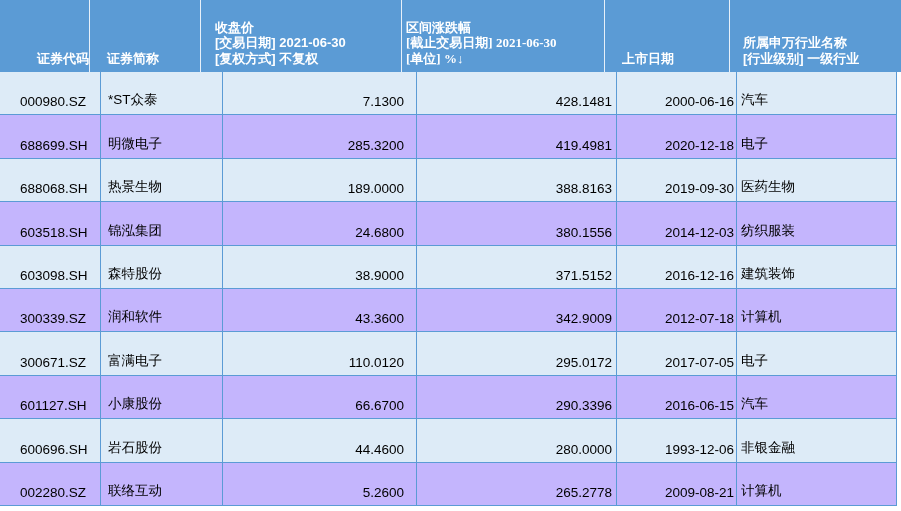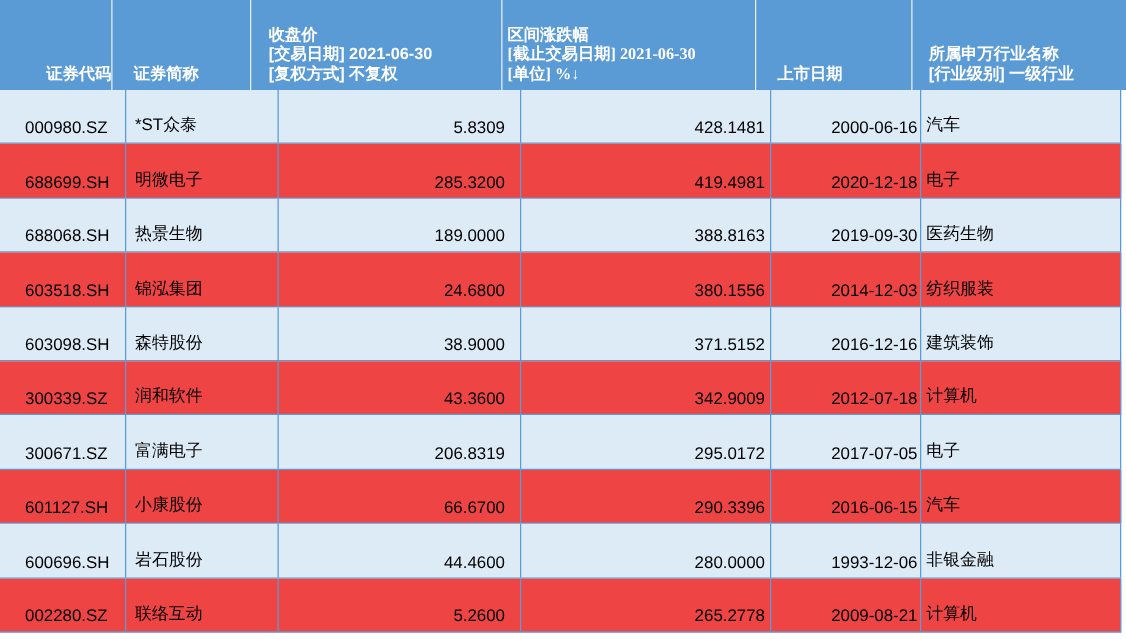--- a/index.html
+++ b/index.html
@@ -14,21 +14,21 @@
   .hcell + .hcell { border-left:1px solid #E7F0F9; }
   .h0 { width:89px;  padding-left:4px;text-align:right;  }
   .h1 { width:111px; padding-left:17px; }
   .h2 { width:201px; padding-left:14px; }
   .h3 { width:203px; padding-left:4px;font-family:Liberation Serif, serif;  }
   .h4 { width:125px; padding-left:17px; }
   .h5 { width:172px; padding-left:13px; }
 
   
   .tbody { position:absolute; top:72px; left:0; width:897px; }
-  .row { display:flex; height:43.4px; background:#ef4444; border-bottom:1px solid #5B9BD5; }
+  .row { display:flex; height:43.4px; background:#c4b5fd; border-bottom:1px solid #5B9BD5; }
   .row.alt { background:#DDEBF7; }
   .cell { display:flex; align-items:flex-end; padding-bottom:5px; font-size:13.5px; color:#000000;
           border-right:1px solid #5B9BD5; white-space:nowrap; overflow:hidden; }
   .c0 { width:101px; padding-left:20px; }
   .c1 { width:122px; padding-left:7px; }
   .c2 { width:194px; justify-content:flex-end; padding-right:12px; }
   .c3 { width:200px; justify-content:flex-end; padding-right:4px; }
   .c4 { width:120px; justify-content:flex-end; padding-right:2px; }
   .c5 { width:160px; padding-left:4px; }
 </style>
@@ -60,21 +60,21 @@
     <div class="hcell h5">
       <span>所属申万行业名称</span>
       <span>[行业级别] 一级行业</span>
     </div>
   </div>
 
   <div class="tbody">
       <div class="row alt">
       <div class="cell c0">000980.SZ</div>
       <div class="cell c1">*ST众泰</div>
-      <div class="cell c2">5.8309</div>
+      <div class="cell c2">7.1300</div>
       <div class="cell c3">428.1481</div>
       <div class="cell c4">2000-06-16</div>
       <div class="cell c5">汽车</div>
     </div>
       <div class="row">
       <div class="cell c0">688699.SH</div>
       <div class="cell c1">明微电子</div>
       <div class="cell c2">285.3200</div>
       <div class="cell c3">419.4981</div>
       <div class="cell c4">2020-12-18</div>
@@ -108,21 +108,21 @@
       <div class="cell c0">300339.SZ</div>
       <div class="cell c1">润和软件</div>
       <div class="cell c2">43.3600</div>
       <div class="cell c3">342.9009</div>
       <div class="cell c4">2012-07-18</div>
       <div class="cell c5">计算机</div>
     </div>
       <div class="row alt">
       <div class="cell c0">300671.SZ</div>
       <div class="cell c1">富满电子</div>
-      <div class="cell c2">206.8319</div>
+      <div class="cell c2">110.0120</div>
       <div class="cell c3">295.0172</div>
       <div class="cell c4">2017-07-05</div>
       <div class="cell c5">电子</div>
     </div>
       <div class="row">
       <div class="cell c0">601127.SH</div>
       <div class="cell c1">小康股份</div>
       <div class="cell c2">66.6700</div>
       <div class="cell c3">290.3396</div>
       <div class="cell c4">2016-06-15</div>

